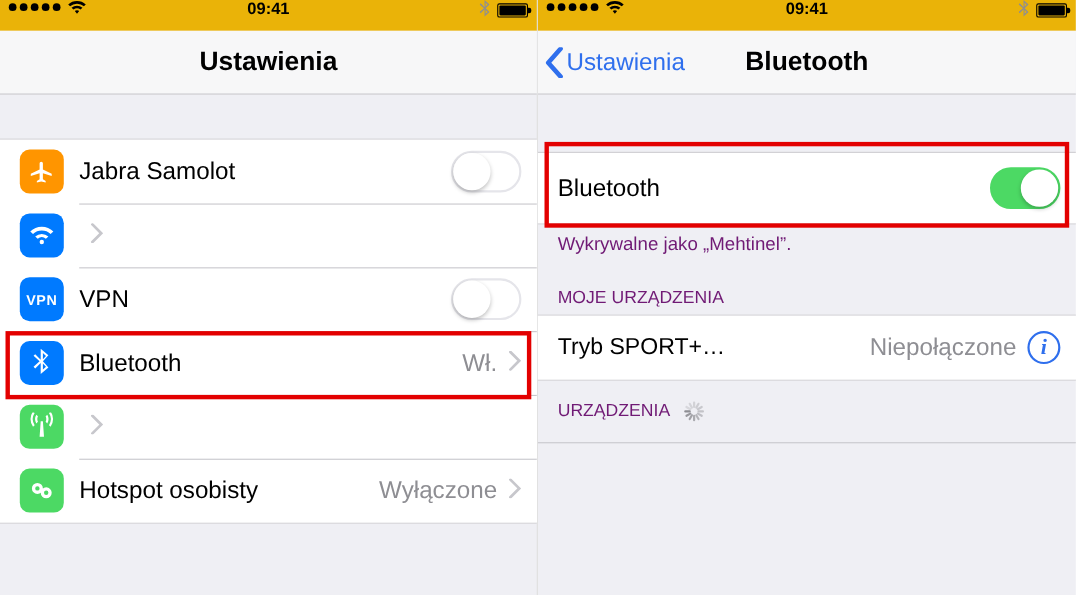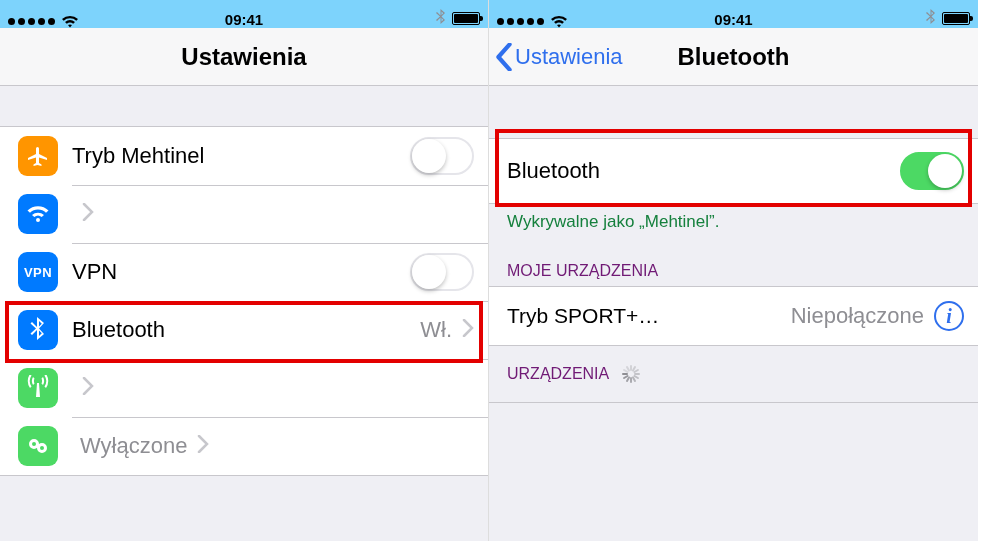--- a/index.html
+++ b/index.html
@@ -16,23 +16,23 @@
     height: 541px;
     background: #efeff4;
     position: relative;
     border-right: 1px solid #ddd;
   }
   .phone:last-child { border-right: none; }
 
   
   .statusbar {
     height: 28px;
-    background: #7dd3fc;
+    background: #eab308;
     display: flex;
-    align-items: flex-end;
+    align-items: flex-start;
     padding: 0 8px;
     font-size: 14px;
     position: relative;
   }
   .sb-left { display: flex; align-items: center; gap: 6px; }
   .dots { display: flex; gap: 3px; align-items: center;}
   .dot { width: 7px; height: 7px; border-radius: 50%; background: #000; }
   .wifi-ic svg { display:block; }
   .sb-center {
     position: absolute; left: 50%; transform: translateX(-50%);
@@ -62,21 +62,21 @@
   }
   .nav-back svg { width: 18px; height: 28px; }
 
   
   .spacer { height: 40px; }
   .section-label {
     font-size: 16px; color: #701a75; padding: 10px 18px 6px;
     text-transform: uppercase;
   }
   .footer-note {
-    font-size: 17px; color:#15803d; padding: 8px 18px 2px;
+    font-size: 17px; color:#701a75; padding: 8px 18px 2px;
   }
 
   
   .list { background:#fff; border-top:1px solid #c8c7cc; border-bottom:1px solid #c8c7cc; }
   .row {
     display:flex; align-items:center;
     padding: 0 14px 0 18px;
     height: 58px; position:relative;
     background:#fff;
   }
@@ -188,21 +188,21 @@
     <div class="spacer"></div>
 
     <div class="list">
 
       <div class="row">
         <div class="icon-box ic-airplane">
           <svg width="24" height="24" viewBox="0 0 24 24">
               <path d="M21 14 L13 10 L13 4.5 A1.5 1.5 0 0 0 10 4.5 L10 10 L2 14 L2 16 L10 13.5 L10 19 L7.5 20.5 L7.5 22 L11.5 21 L15.5 22 L15.5 20.5 L13 19 L13 13.5 L21 16 Z" fill="#fff"></path>
             </svg>
         </div>
-        <div class="row-label">Tryb Mehtinel</div>
+        <div class="row-label">Jabra Samolot</div>
         <div class="toggle off">
             <div class="knob"></div>
           </div>
       </div>
 
       <div class="row">
         <div class="icon-box ic-wifi">
           <svg width="26" height="20" viewBox="0 0 26 20">
               <path d="M13 18 A2 2 0 1 0 13 14 A2 2 0 0 0 13 18 M7 11 A9 9 0 0 1 19 11 L16.7 13 A5.7 5.7 0 0 0 9.3 13 Z M2.5 6.5 A15 15 0 0 1 23.5 6.5 L21 8.7 A11.7 11.7 0 0 0 5 8.7 Z" fill="#fff"></path>
             </svg>
@@ -251,20 +251,21 @@
             </svg>
         </span>
       </div>
 
       <div class="row">
         <div class="icon-box ic-hotspot">
           <svg width="26" height="26" viewBox="0 0 26 26">
               <path d="M9 6 A5 5 0 1 1 9 16 A5 5 0 1 1 9 6 M9 9 A2 2 0 1 0 9 13 A2 2 0 1 0 9 9 M17 10 A5 5 0 1 1 17 20 A5 5 0 1 1 17 10 M17 13 A2 2 0 1 0 17 17 A2 2 0 1 0 17 13" fill="#fff"></path>
             </svg>
         </div>
+        <div class="row-label">Hotspot osobisty</div>
         <div class="row-value">Wyłączone</div>
         <span class="chev">
           <svg width="12" height="18" viewBox="0 0 12 18">
               <path d="M2 1 L10 9 L2 17" stroke="#c7c7cc" stroke-width="2.5" fill="none" stroke-linecap="round"></path>
             </svg>
         </span>
       </div>
 
     </div>
 

